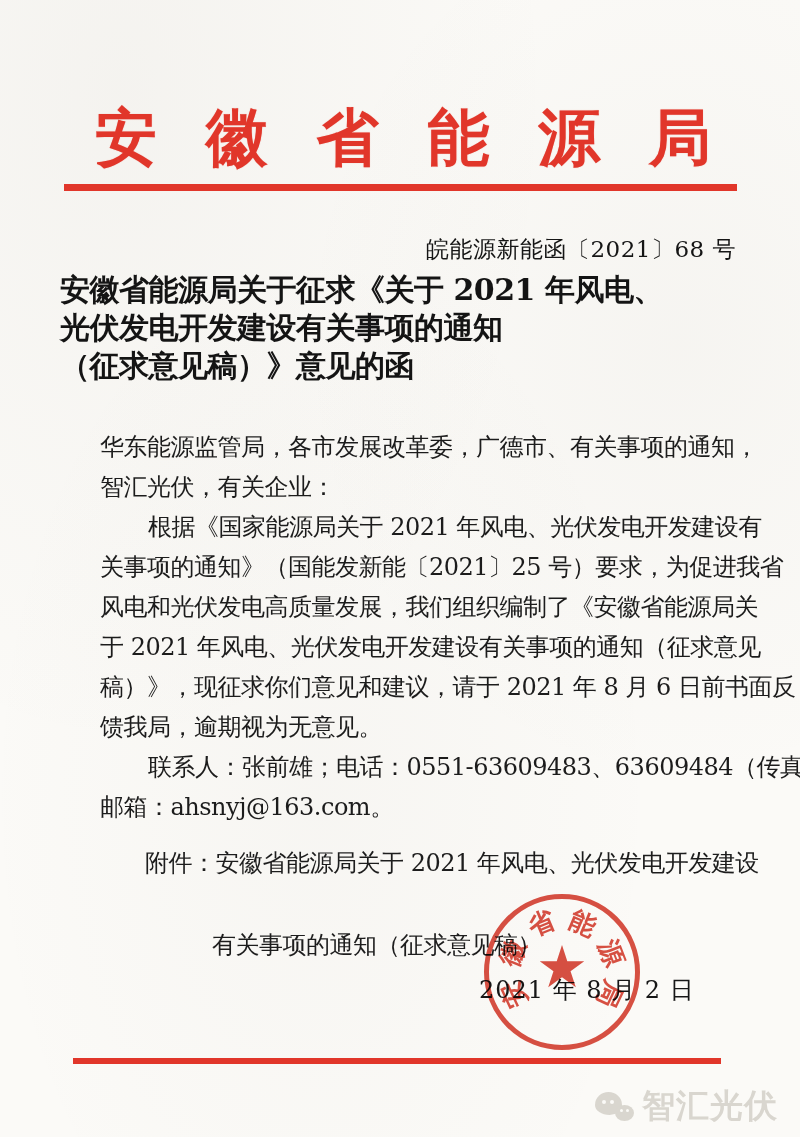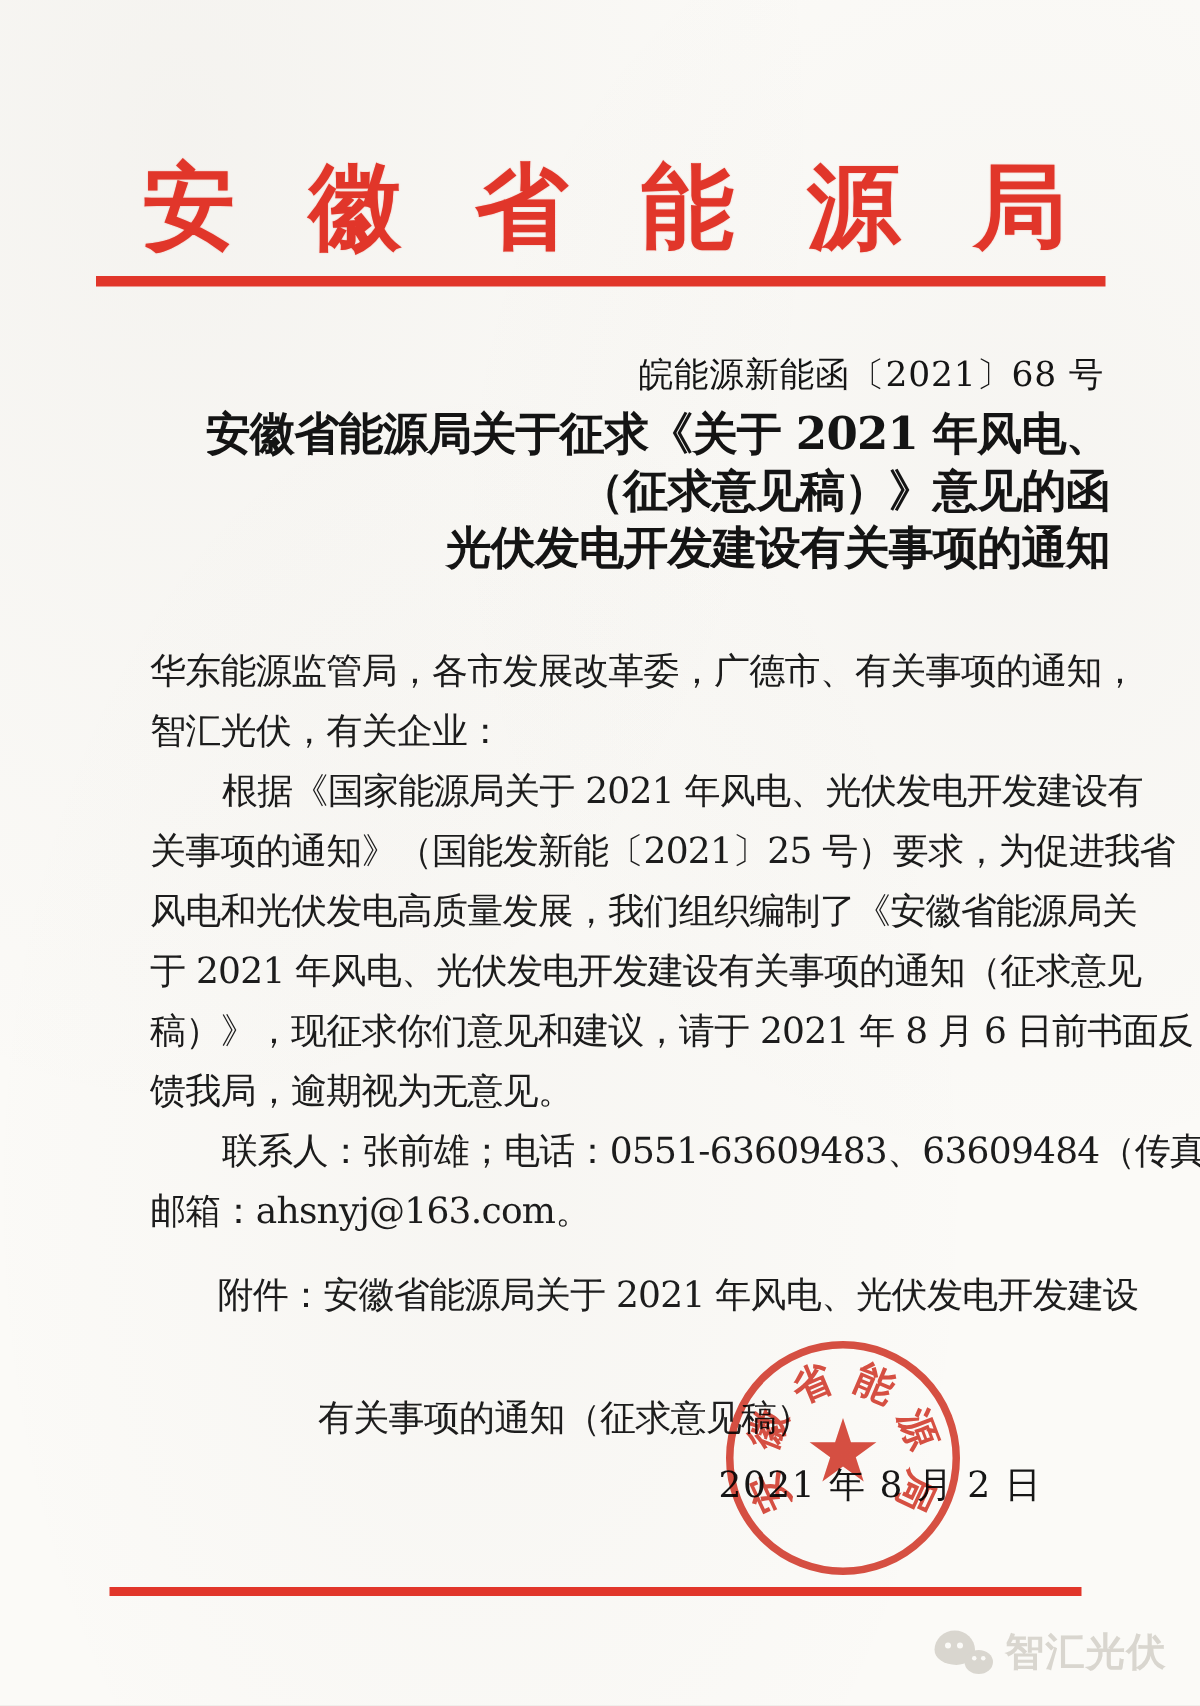--- a/index.html
+++ b/index.html
@@ -28,21 +28,21 @@
     position:absolute; left:64px; top:184px; width:673px; height:7px;
     background:#e1362a;
   }
   .doc-number {
     position:absolute; right:64px; top:202px;
     font-size:23px; letter-spacing:0.5px; color:#151515;margin-top:32px;
   }
   
   .doc-title {
     position:absolute; left:60px; top:271px; width:680px;
-    text-align:right; font-weight:bold; color:#141414;
+    text-align:left; font-weight:bold; color:#141414;
     font-size:30px; line-height:38px; letter-spacing:-0.5px;
   }
   
   .body-text {
     position:absolute; left:100px; top:427px; width:640px;
     font-size:24px; line-height:40px; letter-spacing:-0.5px; color:#1c1c1c;
   }
   .line { white-space:nowrap; }
   .indent-2 { text-indent:48px; }
   
@@ -83,21 +83,21 @@
   .sc4 { transform:rotate(69deg)   translateY(-53px); }
   .sc5 { transform:rotate(115deg)  translateY(-53px); }
   
   .bottom-rule {
     position:absolute; left:73px; top:1058px; width:648px; height:6px;
     background:#e1362a;
   }
   .watermark {
     position:absolute; right:22px; top:1084px;
     display:flex; align-items:center; gap:7px;
-    color:#d9d6cf; font-size:26px; font-weight:bold;
+    color:#d9d6cf; font-size:33px; font-weight:bold;
     font-family:"DejaVu Sans","Liberation Sans",sans-serif;
     letter-spacing:1px;
   }
   .wm-icon { position:relative; width:40px; height:32px; }
   .bubble-big {
     position:absolute; left:0; top:1px; width:27px; height:23px;
     background:#d9d6cf; border-radius:50% 50% 46% 54% / 56% 56% 44% 44%;
   }
   .bubble-small {
     position:absolute; right:1px; bottom:2px; width:19px; height:16px;
@@ -120,22 +120,22 @@
     <span>省</span>
     <span>能</span>
     <span>源</span>
     <span>局</span>
   </div>
   <div class="red-rule"></div>
   <div class="doc-number">皖能源新能函〔2021〕68 号</div>
 
   <div class="doc-title">
     <div class="line">安徽省能源局关于征求《关于 2021 年风电、</div>
+    <div class="line">光伏发电开发建设有关事项的通知</div>
     <div class="line">（征求意见稿）》意见的函</div>
-    <div class="line">光伏发电开发建设有关事项的通知</div>
   </div>
 
   <div class="body-text">
     <div class="line">华东能源监管局，各市发展改革委，广德市、有关事项的通知，</div>
     <div class="line">智汇光伏，有关企业：</div>
     <div class="line indent-2">根据《国家能源局关于 2021 年风电、光伏发电开发建设有</div>
     <div class="line">关事项的通知》（国能发新能〔2021〕25 号）要求，为促进我省</div>
     <div class="line">风电和光伏发电高质量发展，我们组织编制了《安徽省能源局关</div>
     <div class="line">于 2021 年风电、光伏发电开发建设有关事项的通知（征求意见</div>
     <div class="line">稿）》，现征求你们意见和建议，请于 2021 年 8 月 6 日前书面反</div>

